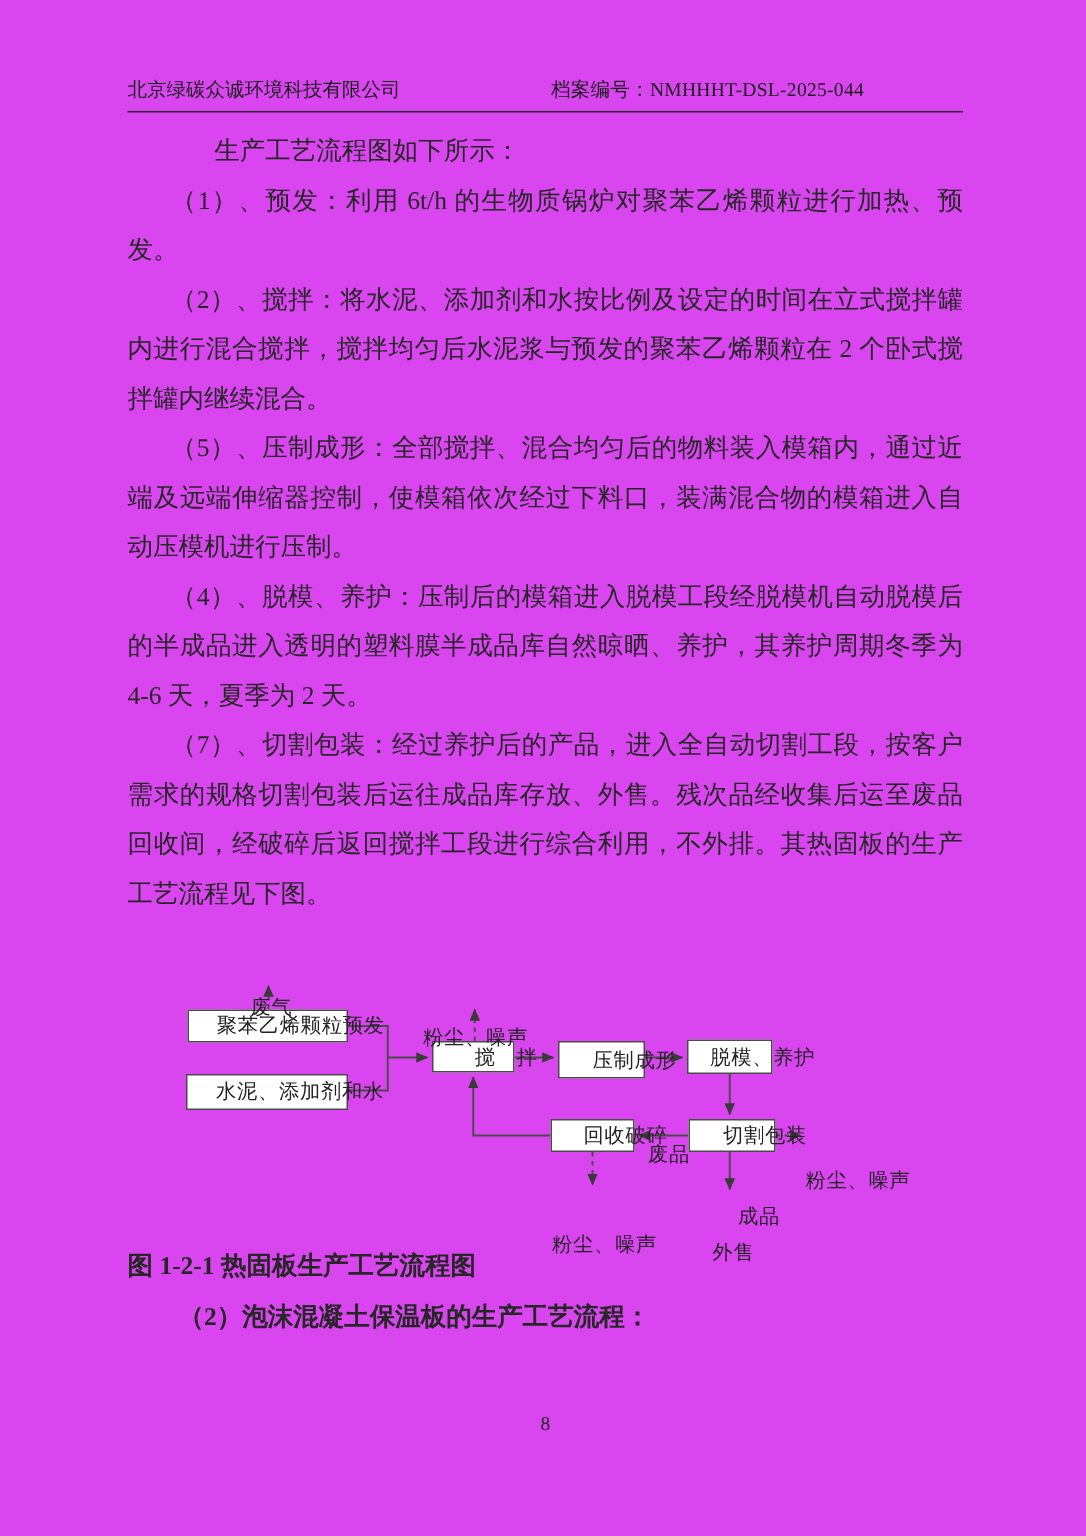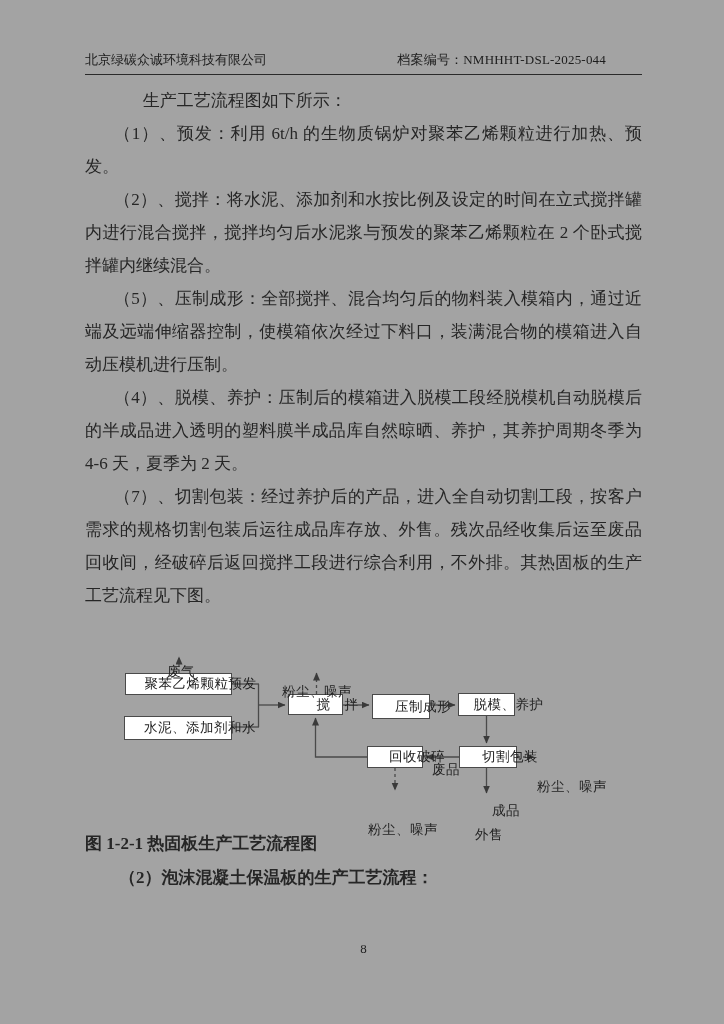--- a/index.html
+++ b/index.html
@@ -1,32 +1,32 @@
 <!DOCTYPE html>
 <html><head>
 <meta charset="utf-8">
 <style>
   html,body{margin:0;padding:0;background:#e8e8e8;}
   .page{
     position:relative;
     width:724px;height:1024px;
-    background:#a3a3a3;
+    background:#d946ef;
     font-family:"Liberation Serif","DejaVu Serif",serif;
     color:#262626;
     overflow:hidden;
   }
   
   .header{
     position:absolute;left:85px;top:51px;width:557px;
     display:flex;justify-content:space-between;align-items:baseline;
     font-size:13px;color:#1c1c1c;
     border-bottom:1.5px solid #2a2a2a;
     padding-bottom:5px;
   }
-  .header .doc-num{margin-right:36px;letter-spacing:.2px;}
+  .header .doc-num{margin-right:66px;letter-spacing:.2px;}
   
   .content{
     position:absolute;left:85px;top:84px;width:557px;
     font-size:17px;line-height:33px;text-align:justify;
   }
   .para{margin:0;text-indent:1.7em;}
   .para.wide{text-indent:3.4em;}
   
   .diagram{position:relative;width:557px;height:205px;text-align:left;}
   .diagram svg{position:absolute;left:0;top:0;}

